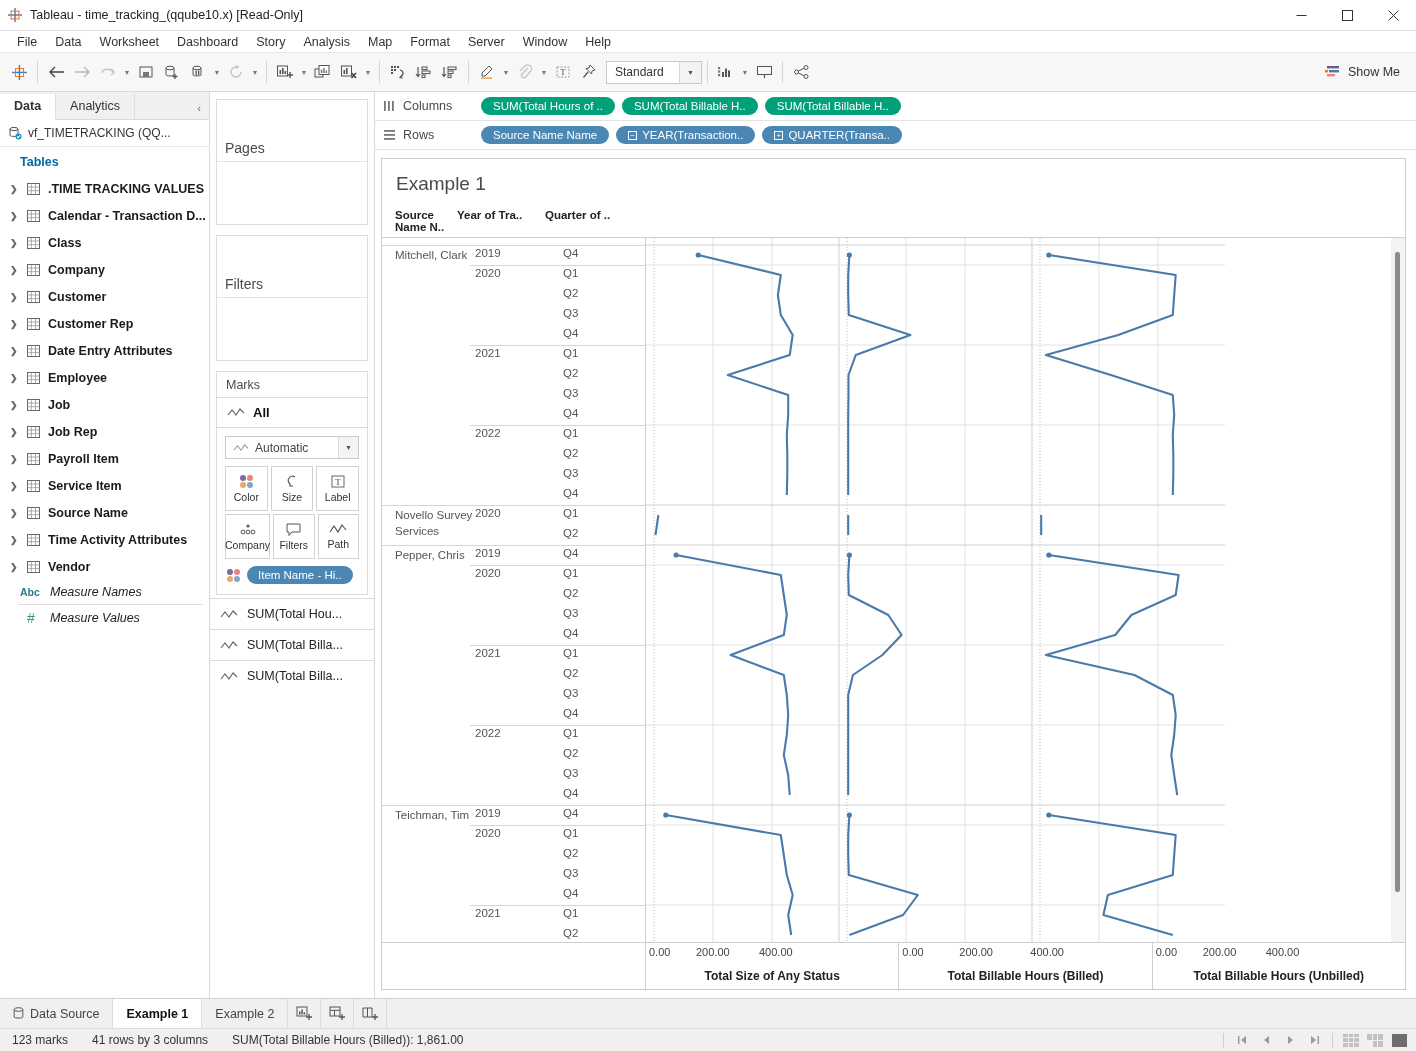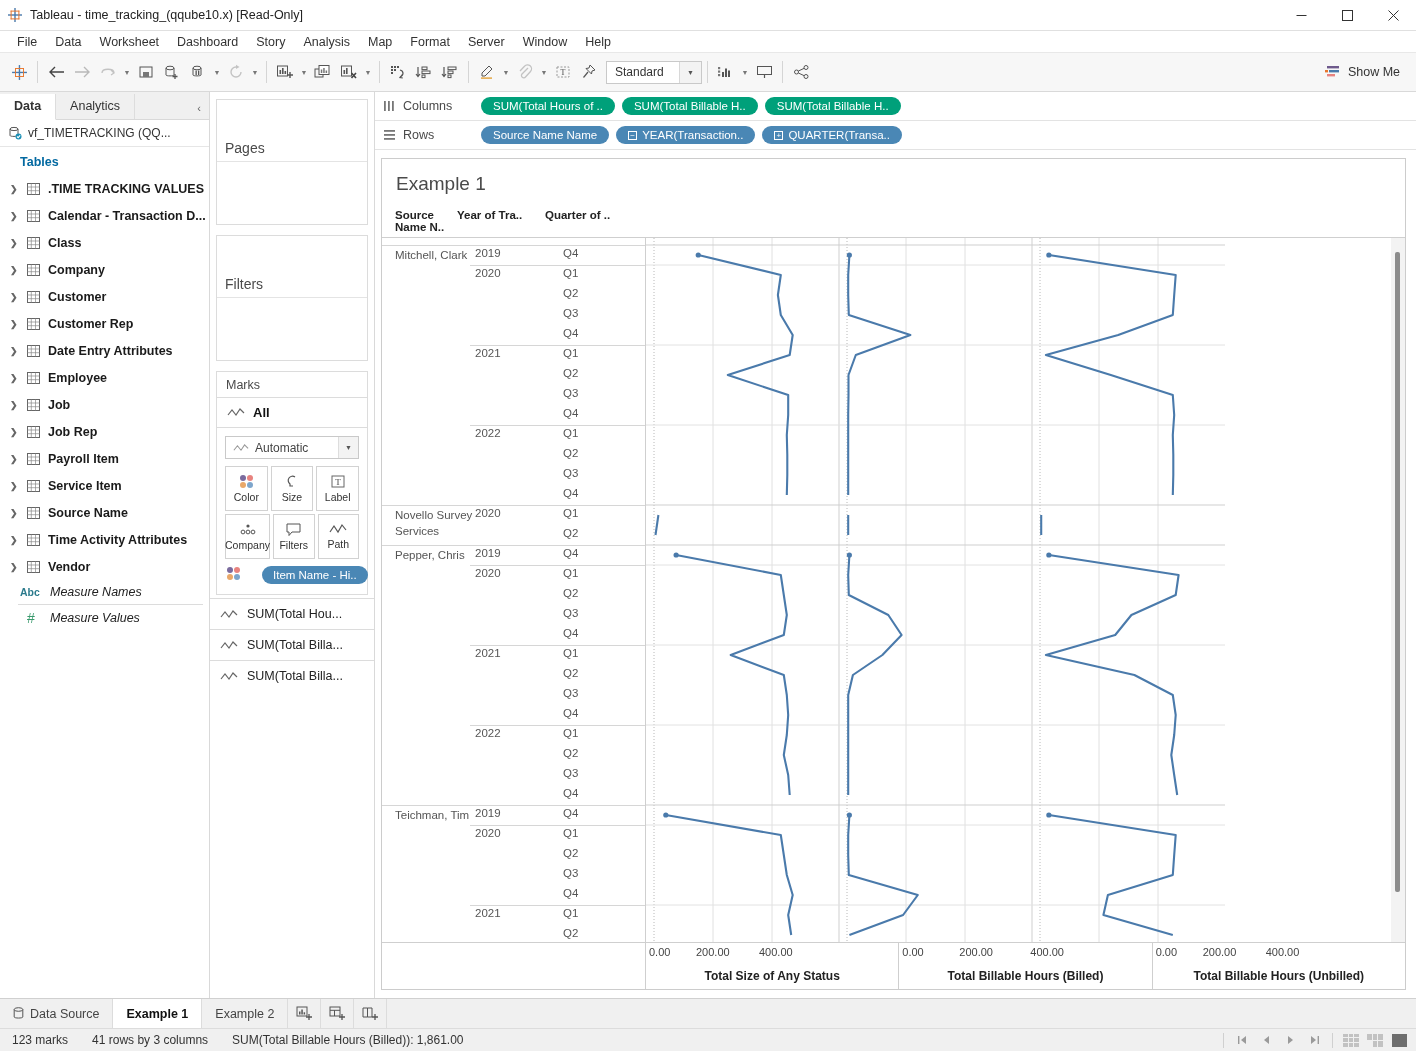--- a/index.html
+++ b/index.html
@@ -91,21 +91,21 @@
   .mark-type{ display:flex; align-items:center; border:1px solid #c9c9c9; background:#fff;
      height:23px; margin:8px 8px 7px 8px; }
   .mark-type .t{ flex:1; display:flex; align-items:center; gap:6px; padding-left:7px;
      font-size:12px; color:#444;}
   .mark-type .dd{ width:20px; height:21px; border-left:1px solid #ddd; background:#f3f3f3;
      display:flex; align-items:center; justify-content:center; font-size:7px; color:#555;}
   .mbtns{ display:flex; gap:3px; padding:0 8px; }
   .mbtn{ width:45px; height:45px; border:1px solid #d2d2d2; background:#fff;
      display:flex; flex-direction:column; align-items:center; justify-content:center; gap:2px;}
   .mbtn .lab{ font-size:10.5px; color:#333; }
-  .mpill-row{ display:flex; gap:20px; padding:7px 8px 10px 8px;}
+  .mpill-row{ display:flex; align-items:center; gap:5px; padding:7px 8px 10px 8px;}
   .pill{ background:#4a87b5; color:#fff; border-radius:11px; padding:3px 11px;
      font-size:11.5px; white-space:nowrap; }
   .measure-row{ display:flex; align-items:center; gap:9px; padding:8px 10px;
      border-top:1px solid #dcdcdc; font-size:12.5px; color:#222;}
 
   
   .canvas{ flex:1; display:flex; flex-direction:column; background:#fff; min-width:0;}
   .shelf-rows{ background:#fff; }
   .shelf-line{ display:flex; align-items:center; height:29px; border-bottom:1px solid #e3e3e3;
      padding-left:8px; }

